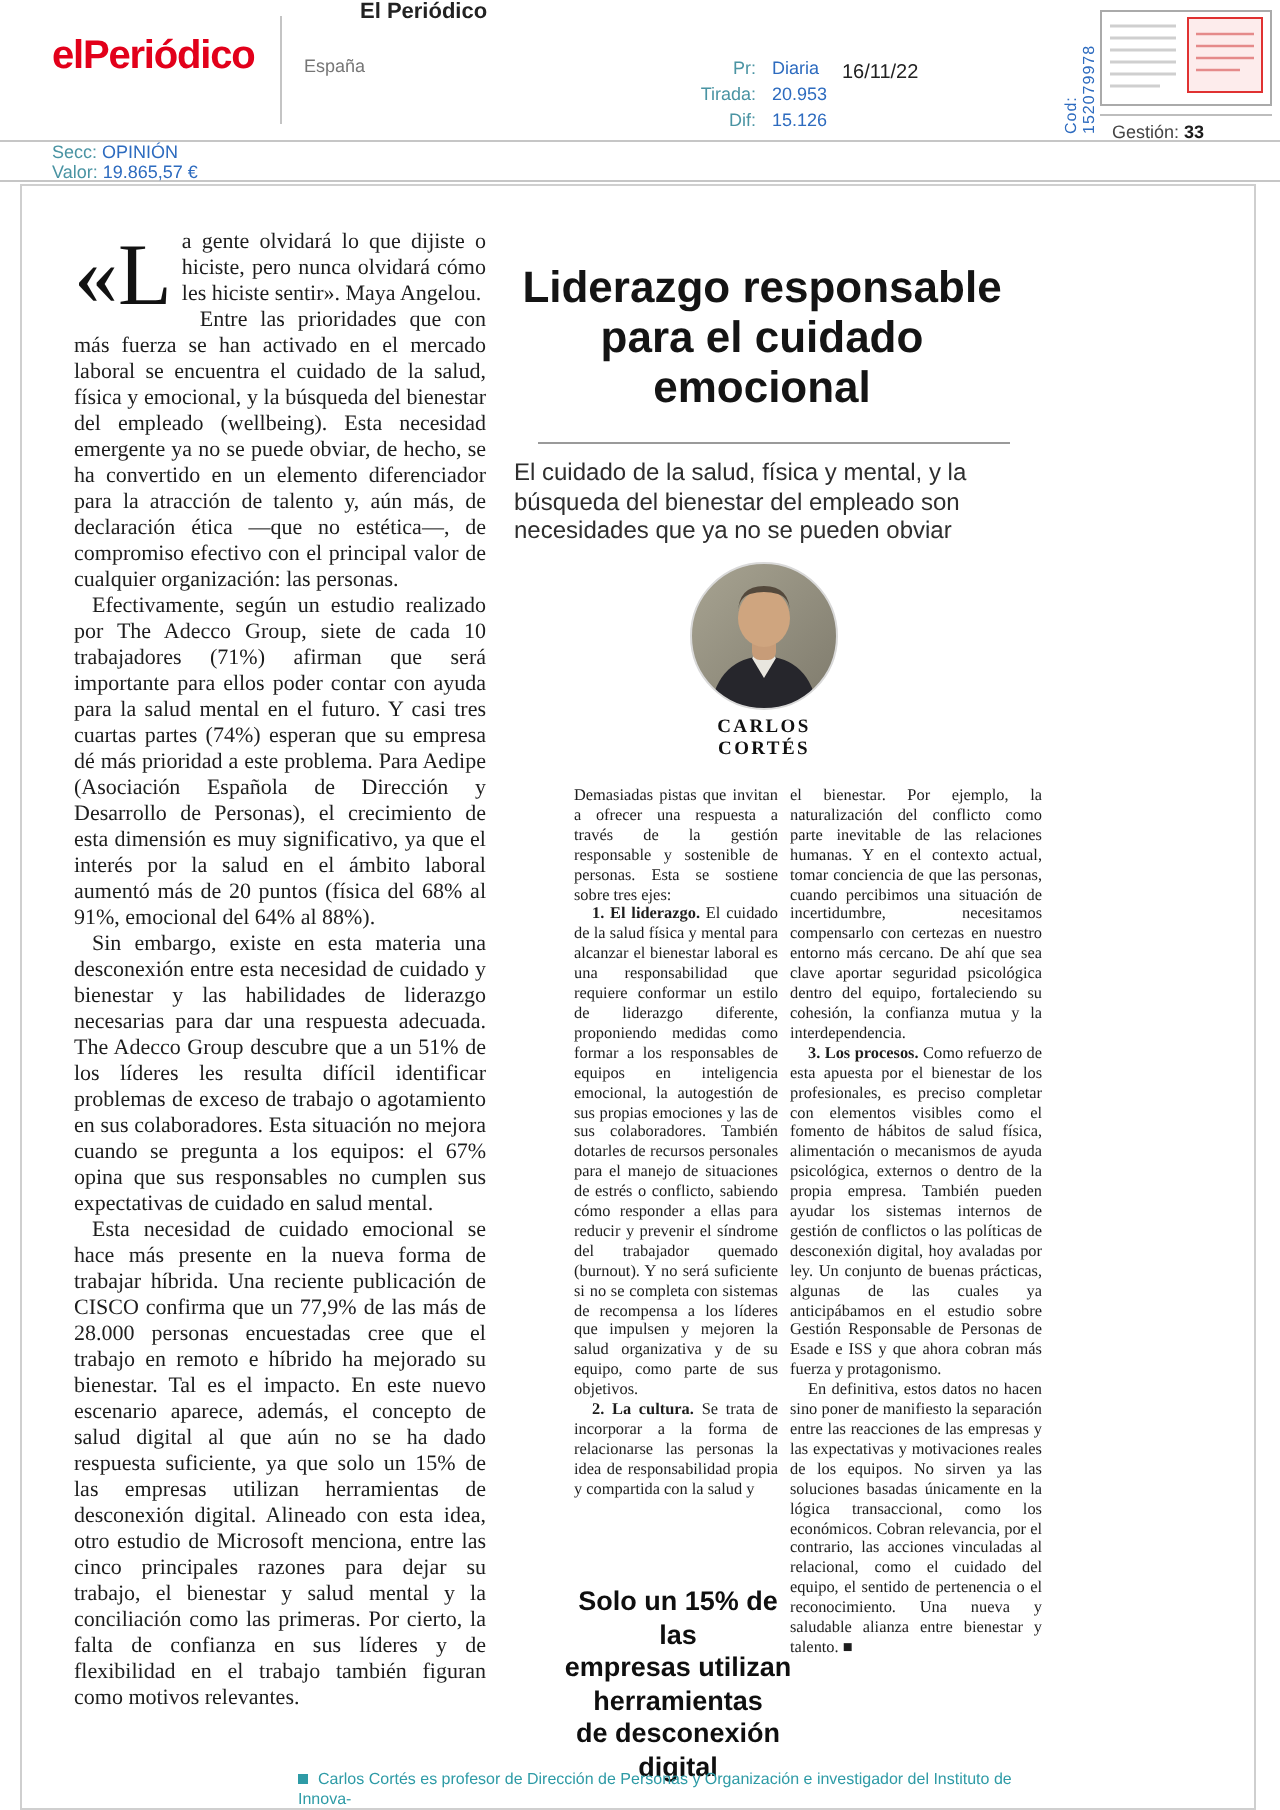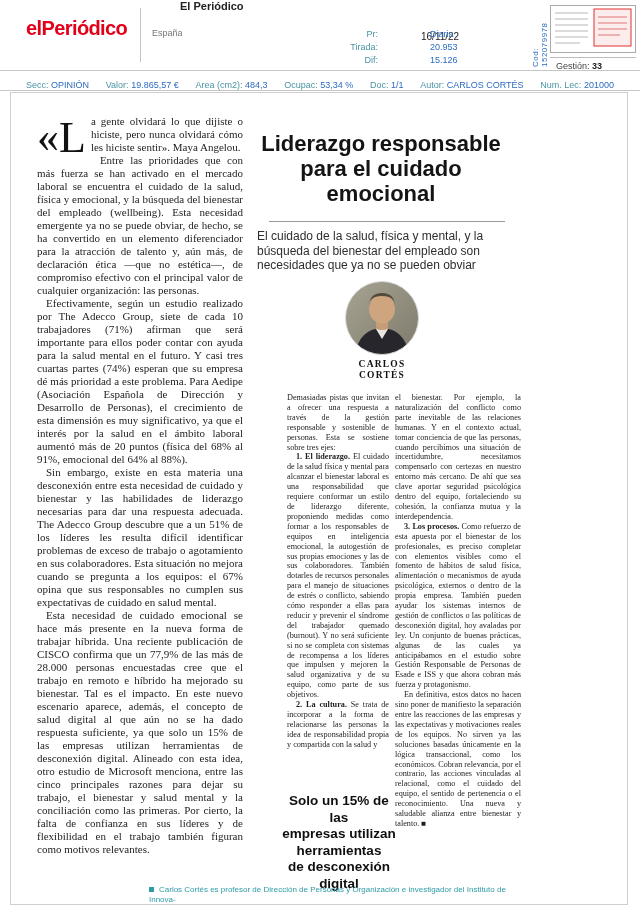--- a/index.html
+++ b/index.html
@@ -7,31 +7,31 @@
   .stage{position:relative;width:640px;height:905px;background:#ffffff;overflow:hidden;}
 
   
   .tophdr{position:absolute;left:0;top:0;width:640px;height:71px;background:#fff;border-bottom:1px solid #c6c6c6;box-sizing:border-box;}
   .logo{position:absolute;left:26px;top:17px;font-size:20px;font-weight:bold;color:#e2001a;letter-spacing:-0.6px;}
   .hdr-divider{position:absolute;left:140px;top:8px;width:1px;height:54px;background:#c4c4c4;}
   .src-name{position:absolute;left:152px;top:0;font-size:11px;font-weight:bold;color:#222;padding-left:28px;}
   .src-region{position:absolute;left:152px;top:28px;font-size:9px;color:#767676;}
   .hdr-date{position:absolute;left:421px;top:14px;font-size:10px;color:#222;margin-top:17px;}
   .meta{position:absolute;left:336px;top:28px;font-size:9px;line-height:13px;}
-  .meta-row{display:flex;gap:44px;}
+  .meta-row{display:flex;}
   .meta-label{width:42px;text-align:right;color:#4a94a3;padding-right:8px;}
   .meta-value{color:#2d6bbf;}
   .cod{position:absolute;left:531px;top:5px;height:62px;writing-mode:vertical-rl;transform:rotate(180deg);font-size:8px;letter-spacing:0.5px;color:#2d6bbf;}
   .thumb{position:absolute;left:550px;top:5px;width:86px;height:48px;}
   .thumb-rule{position:absolute;left:550px;top:57px;width:86px;height:1px;background:#bdbdbd;}
   .pagina{position:absolute;left:556px;top:61px;font-size:9px;color:#444;}
   .pagina b{color:#1d1d1d;}
 
   
-  .infobar{position:absolute;left:0;top:71px;width:640px;height:20px;background:#fff;border-bottom:1px solid #c6c6c6;box-sizing:border-box;display:flex;align-items:flex-end;justify-content:space-between;padding:0 26px;font-size:9px;}
+  .infobar{position:absolute;left:0;top:71px;width:640px;height:20px;background:#fff;border-bottom:1px solid #c6c6c6;box-sizing:border-box;display:flex;align-items:flex-start;justify-content:space-between;padding:0 26px;font-size:9px;flex-direction:column;}
   .ib-l{color:#4a94a3;}
   .ib-v{color:#2d6bbf;}
 
   
   .page{position:absolute;left:10px;top:92px;width:618px;height:813px;background:#fff;border:1px solid #cfcfcf;box-sizing:border-box;}
   .col{position:absolute;font-family:"Liberation Serif",serif;color:#1d1d1d;text-align:justify;overflow:hidden;}
   .col1{left:26px;top:22px;width:206px;height:778px;font-size:11px;line-height:13px;}
   .col2{left:276px;top:300px;width:102px;height:392px;font-size:8.2px;line-height:9.9px;}
   .col3{left:384px;top:300px;width:126px;height:496px;font-size:8.2px;line-height:9.9px;}
   .para{margin:0;text-indent:9px;}

